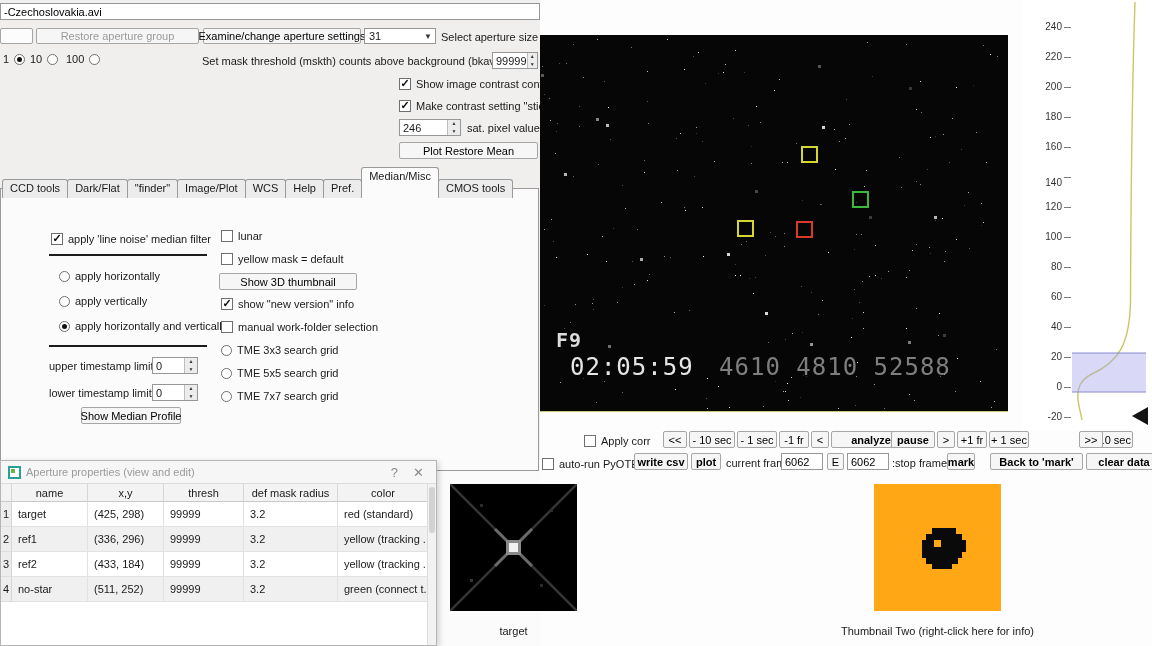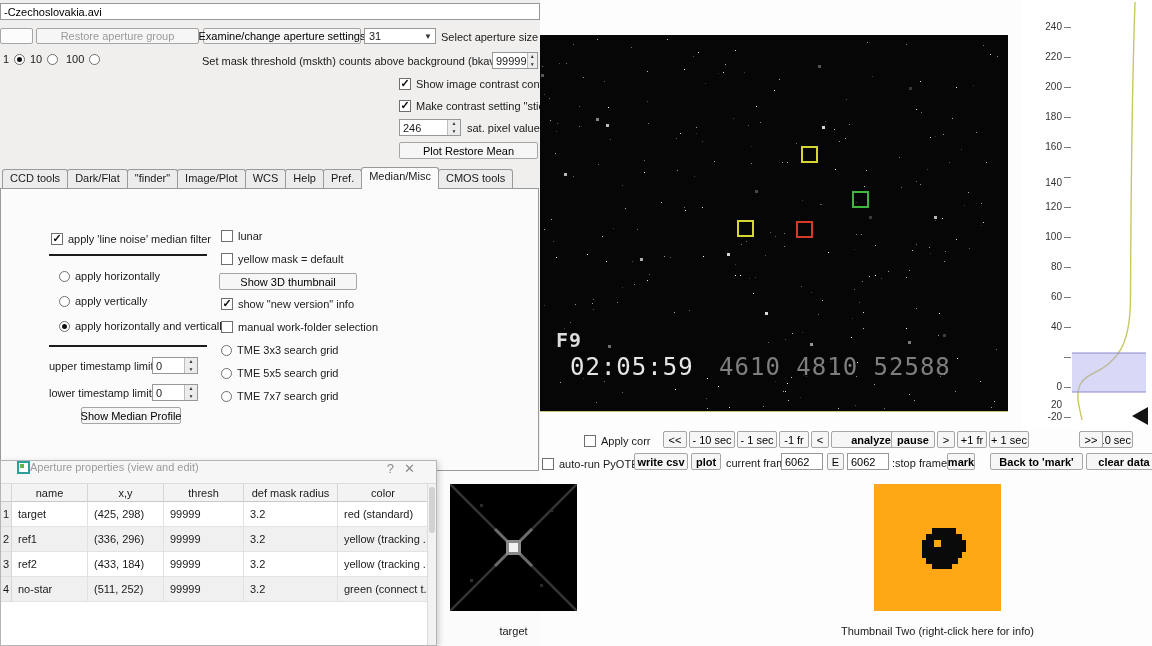--- a/index.html
+++ b/index.html
@@ -18,37 +18,37 @@
   .radio{position:absolute;display:flex;align-items:center;gap:5px;height:14px;white-space:nowrap}
   .radio .dot{width:11px;height:11px;border-radius:50%;background:#fff;border:1px solid #6f6f6f;position:relative;flex:none}
   .radio .dot.sel::after{content:"";position:absolute;left:2px;top:2px;width:5px;height:5px;border-radius:50%;background:#111}
   .spin{position:absolute;background:#fff;border:1px solid #979797;display:flex;align-items:stretch;justify-content:space-between;height:17px}
   .spin .val{display:flex;align-items:center;padding-left:3px}
   .spin .arrs{display:flex;flex-direction:column;width:13px;border-left:1px solid #bdbdbd}
   .spin .arrs i{flex:1;font-style:normal;font-size:5px;line-height:1;display:flex;align-items:center;justify-content:center;background:#ececec;color:#333}
   .combo{position:absolute;background:#fff;border:1px solid #979797;display:flex;align-items:center;justify-content:space-between;height:16px;padding-left:4px}
   .combo .car{width:14px;text-align:center;font-size:8px;color:#333}
   .tabs{position:absolute;left:2px;top:167px;display:flex;align-items:flex-start;z-index:4}
-  .tab{height:19px;margin-top:2px;padding:2px 7px 0 7px;border:1px solid #9a9a9a;border-bottom:none;background:#ececec;margin-right:-1px;border-radius:3px 3px 0 0;white-space:nowrap}
+  .tab{height:19px;margin-top:12px;padding:2px 7px 0 7px;border:1px solid #9a9a9a;border-bottom:none;background:#ececec;margin-right:-1px;border-radius:3px 3px 0 0;white-space:nowrap}
   .tab.active{height:22px;margin-top:0;background:#fbfbfb;position:relative;z-index:6}
   .tabpanel{position:absolute;left:0;top:188px;width:539px;height:283px;border:1px solid #9a9a9a;background:#fbfbfb;z-index:3}
   .hline{position:absolute;height:2px;background:#1c1c1c}
   .rightbg{position:absolute;left:540px;top:0;width:612px;height:646px;background:#fdfdfd}
   .imgarea{position:absolute;left:540px;top:35px;width:468px;height:377px;background:#060606;overflow:hidden;border-bottom:1px solid #c8c874}
   .starbase{position:absolute;left:0;top:0;width:1px;height:1px;background:transparent}
   .ap-box{position:absolute;width:17px;height:17px;border:2px solid}
   .ts-f9{position:absolute;left:16px;top:293px;font:bold 20px "DejaVu Sans Mono",monospace;color:#dcdcdc;letter-spacing:1px}
   .ts-main{position:absolute;left:30px;top:318px;font:24px "DejaVu Sans Mono",monospace;letter-spacing:1px;white-space:nowrap}
   .ts-main .time{color:#e5e5e5}
   .ts-main .vti{color:#7e7e7e;margin-left:10px}
   .hist{position:absolute;left:1022px;top:0;width:130px;height:430px;background:#fff}
   .htick{position:absolute;left:0;width:40px;text-align:right;font-size:10px;color:#333}
   .hmark{position:absolute;left:42px;width:7px;height:1px;background:#7a7a7a}
   .apwin{position:absolute;left:0;top:460px;width:437px;height:186px;background:#efefef;border:1px solid #b5b5b5;box-shadow:2px 2px 6px rgba(0,0,0,.18);z-index:7}
-  .titlebar{height:23px;display:flex;gap:0;padding:0 16px;background:#f6f6f6;border-bottom:1px solid #dcdcdc}
+  .titlebar{height:23px;display:flex;align-items:center;gap:5px;padding:0 7px;background:#f6f6f6;border-bottom:1px solid #dcdcdc}
   .titlebar .ttl{color:#9b9b9b;flex:1}
   .titlebar .tbtn{color:#8a8a8a;font-size:13px;padding:0 5px}
   .winicon{width:13px;height:13px;border:2px solid #2aa198;background:#fff;position:relative;flex:none}
   .winicon::after{content:"";position:absolute;left:1px;top:1px;width:4px;height:4px;background:#6ab04c}
   .tablebg{position:absolute;left:0;top:23px;right:9px;bottom:0;background:#fff}
   .aptable{position:absolute;left:0;top:23px;width:428px;display:grid;grid-template-columns:11px 76px 76px 80px 94px 91px;font-size:11px}
   .aptable .hc{background:#f3f3f3;border-right:1px solid #d6d6d6;border-bottom:1px solid #c9c9c9;text-align:center;height:18px;line-height:18px;font-weight:normal}
   .aptable .nc{background:#ededed;border-right:1px solid #d6d6d6;border-bottom:1px solid #dedede;text-align:center;height:25px;line-height:25px}
   .aptable .dc{border-right:1px solid #e2e2e2;border-bottom:1px solid #e2e2e2;height:25px;line-height:25px;padding:0 6px;white-space:nowrap;overflow:hidden}
   .aptable .r-even{background:#f0f0f0}
@@ -232,21 +232,21 @@
         <div class="htick" style="top: 201px;">120</div>
         <div class="hmark" style="top: 207px;"></div>
         <div class="htick" style="top: 231px;">100</div>
         <div class="hmark" style="top: 237px;"></div>
         <div class="htick" style="top: 261px;">80</div>
         <div class="hmark" style="top: 267px;"></div>
         <div class="htick" style="top: 291px;">60</div>
         <div class="hmark" style="top: 297px;"></div>
         <div class="htick" style="top: 321px;">40</div>
         <div class="hmark" style="top: 327px;"></div>
-        <div class="htick" style="top: 351px; margin-top: 48px;">20</div>
+        <div class="htick" style="top: 351px;">20</div>
         <div class="hmark" style="top: 357px;"></div>
         <div class="htick" style="top: 381px;">0</div>
         <div class="hmark" style="top: 387px;"></div>
         <div class="htick" style="top: 411px;">-20</div>
         <div class="hmark" style="top: 417px;"></div>
       </div>
     <svg width="130" height="430" style="position:absolute;left:0;top:0">
       <path d="M113,2 C111,60 109,180 108.5,300 C108,345 96,362 70,374 C58,380 55,388 56,400 C57,408 59,414 60,420" stroke="#c8c860" fill="none" stroke-width="1.4"></path>
       <rect x="50" y="353" width="74" height="39" fill="#aaaaee" opacity="0.45"></rect>
       <line x1="50" y1="353" x2="124" y2="353" stroke="#8888cc" stroke-width="1"></line>

